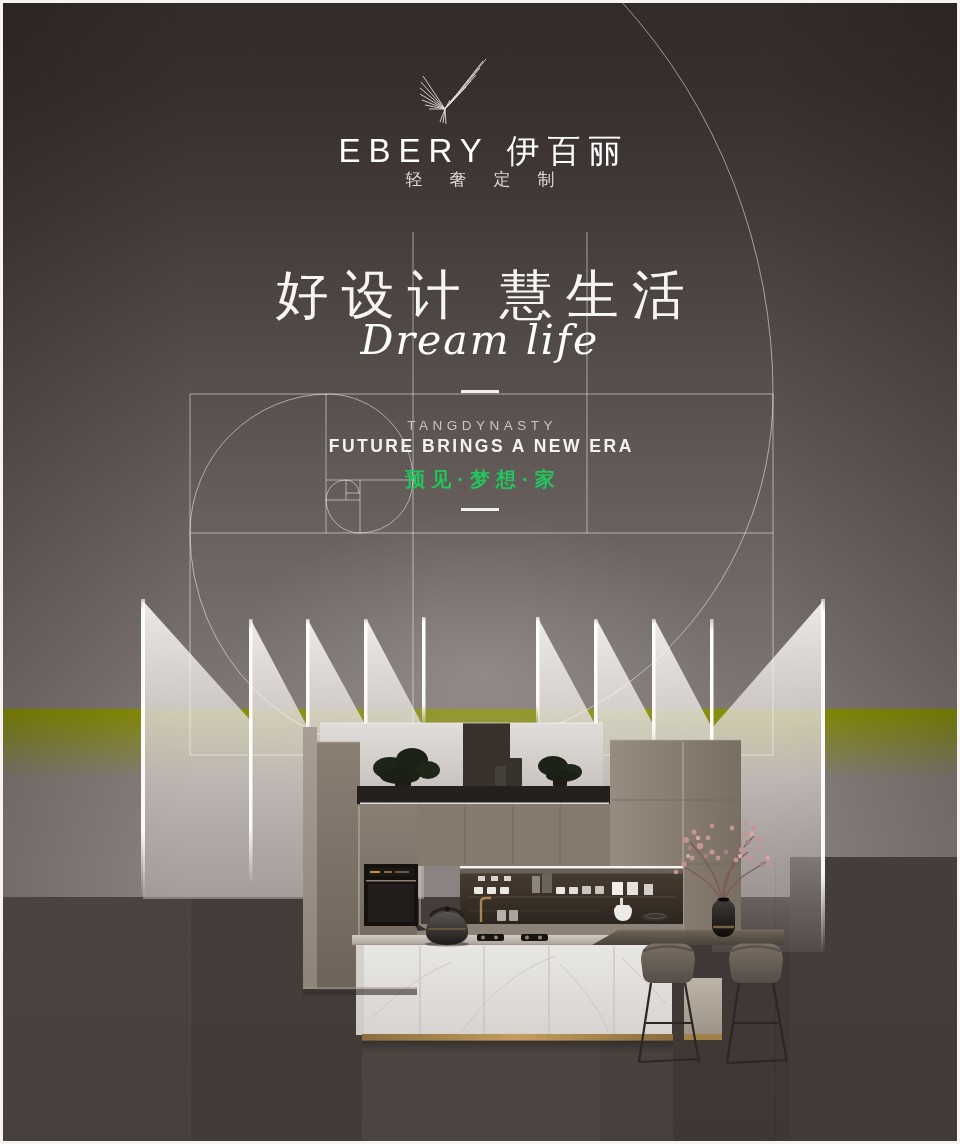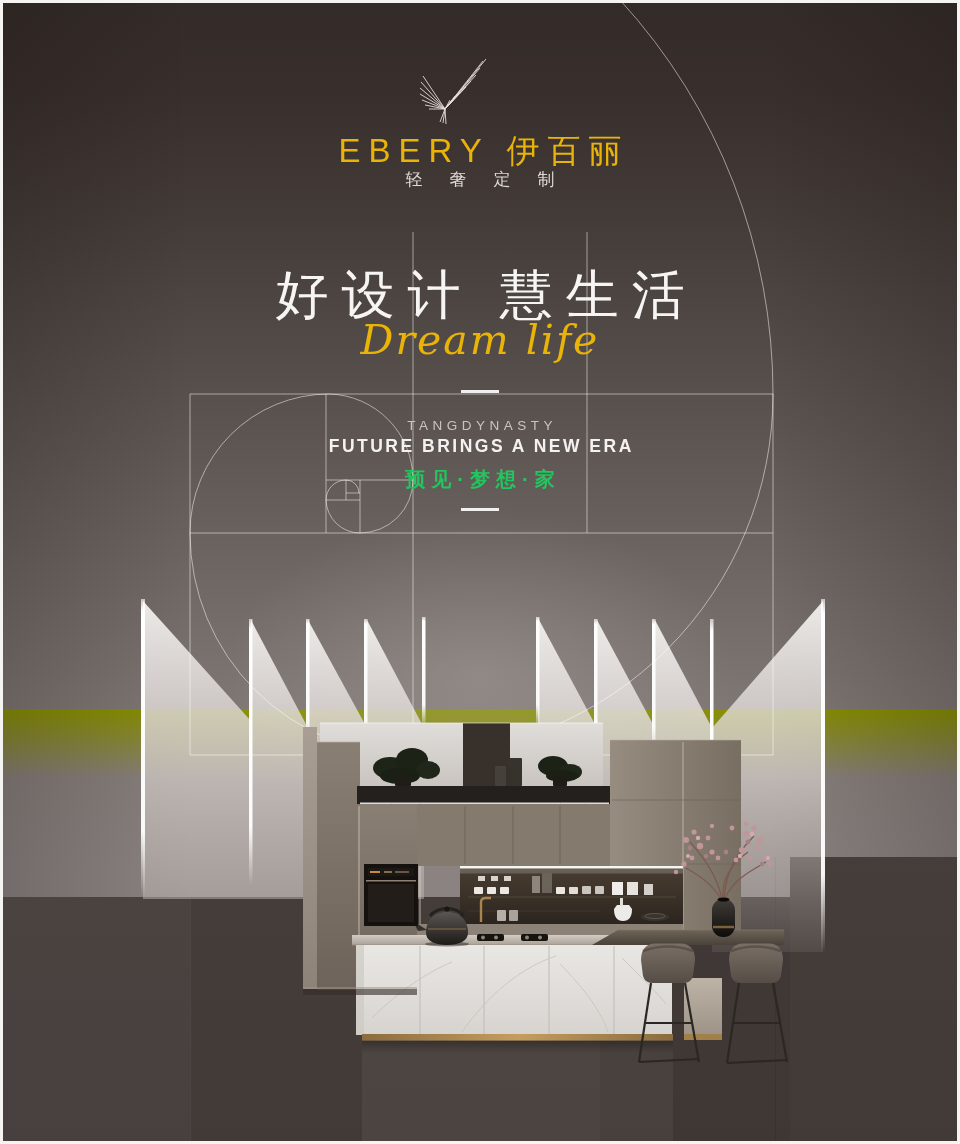--- a/index.html
+++ b/index.html
@@ -30,26 +30,26 @@
   .band-center { position:absolute; left:362px; top:1040px; width:311px; height:104px; background:rgba(255,255,255,.05); }
   .band-right  { position:absolute; left:600px; top:897px; width:190px; height:247px; background:rgba(0,0,0,.05); }
   .seam-190 { position:absolute; left:190px; top:897px; width:1px; height:247px; background:rgba(255,255,255,.05); }
   .seam-775 { position:absolute; left:775px; top:857px; width:1px; height:287px; background:rgba(0,0,0,.08); }
 
   svg.scene { position:absolute; left:0; top:0; }
 
   
   .txt { position:absolute; left:0; right:0; text-align:center; color:#ece9e6; }
   .brand-logo-wing { position:absolute; left:0; right:0; top:54px; text-align:center; }
-  .brand-name    { top:129px; font-size:33px; letter-spacing:8px; padding-left:8px; font-weight:400; color:#eab308; }
+  .brand-name    { top:129px; font-size:33px; letter-spacing:8px; padding-left:8px; font-weight:400; color:#ffffff; }
   .brand-tagline { top:168px; font-size:17px; letter-spacing:27px; padding-left:27px; color:#ddd9d6; }
   .hero-headline { top:260px; font-size:53px; letter-spacing:13px; padding-left:13px;
                    font-family:"Liberation Serif","DejaVu Serif",serif; color:#f7f5f3; }
   .hero-script   { top:316px; font-size:41px; font-style:italic;
-                   font-family:"DejaVu Serif","Liberation Serif",serif; color:#eab308; letter-spacing:2px; }
+                   font-family:"DejaVu Serif","Liberation Serif",serif; color:#ffffff; letter-spacing:2px; }
   .feature-kicker   { top:418px; font-size:13.5px; letter-spacing:4.5px; padding-left:4.5px; color:#c9c3c0; }
   .feature-title    { top:436px; font-size:17.5px; font-weight:bold; letter-spacing:2.5px; padding-left:2.5px; color:#f4f2f0; }
   .feature-subtitle { top:466px; font-size:20px; font-weight:bold; letter-spacing:6px; padding-left:6px; color:#22c55e; }
   .dash { position:absolute; left:461px; width:38px; height:3px; background:#f2f0ee; }
   .dash-top { top:390px; } .dash-bottom { top:508px; }
 
   .poster-frame { position:absolute; inset:0; border:3px solid #f5f4f2; pointer-events:none; }
 </style>
 </head>
 <body>

